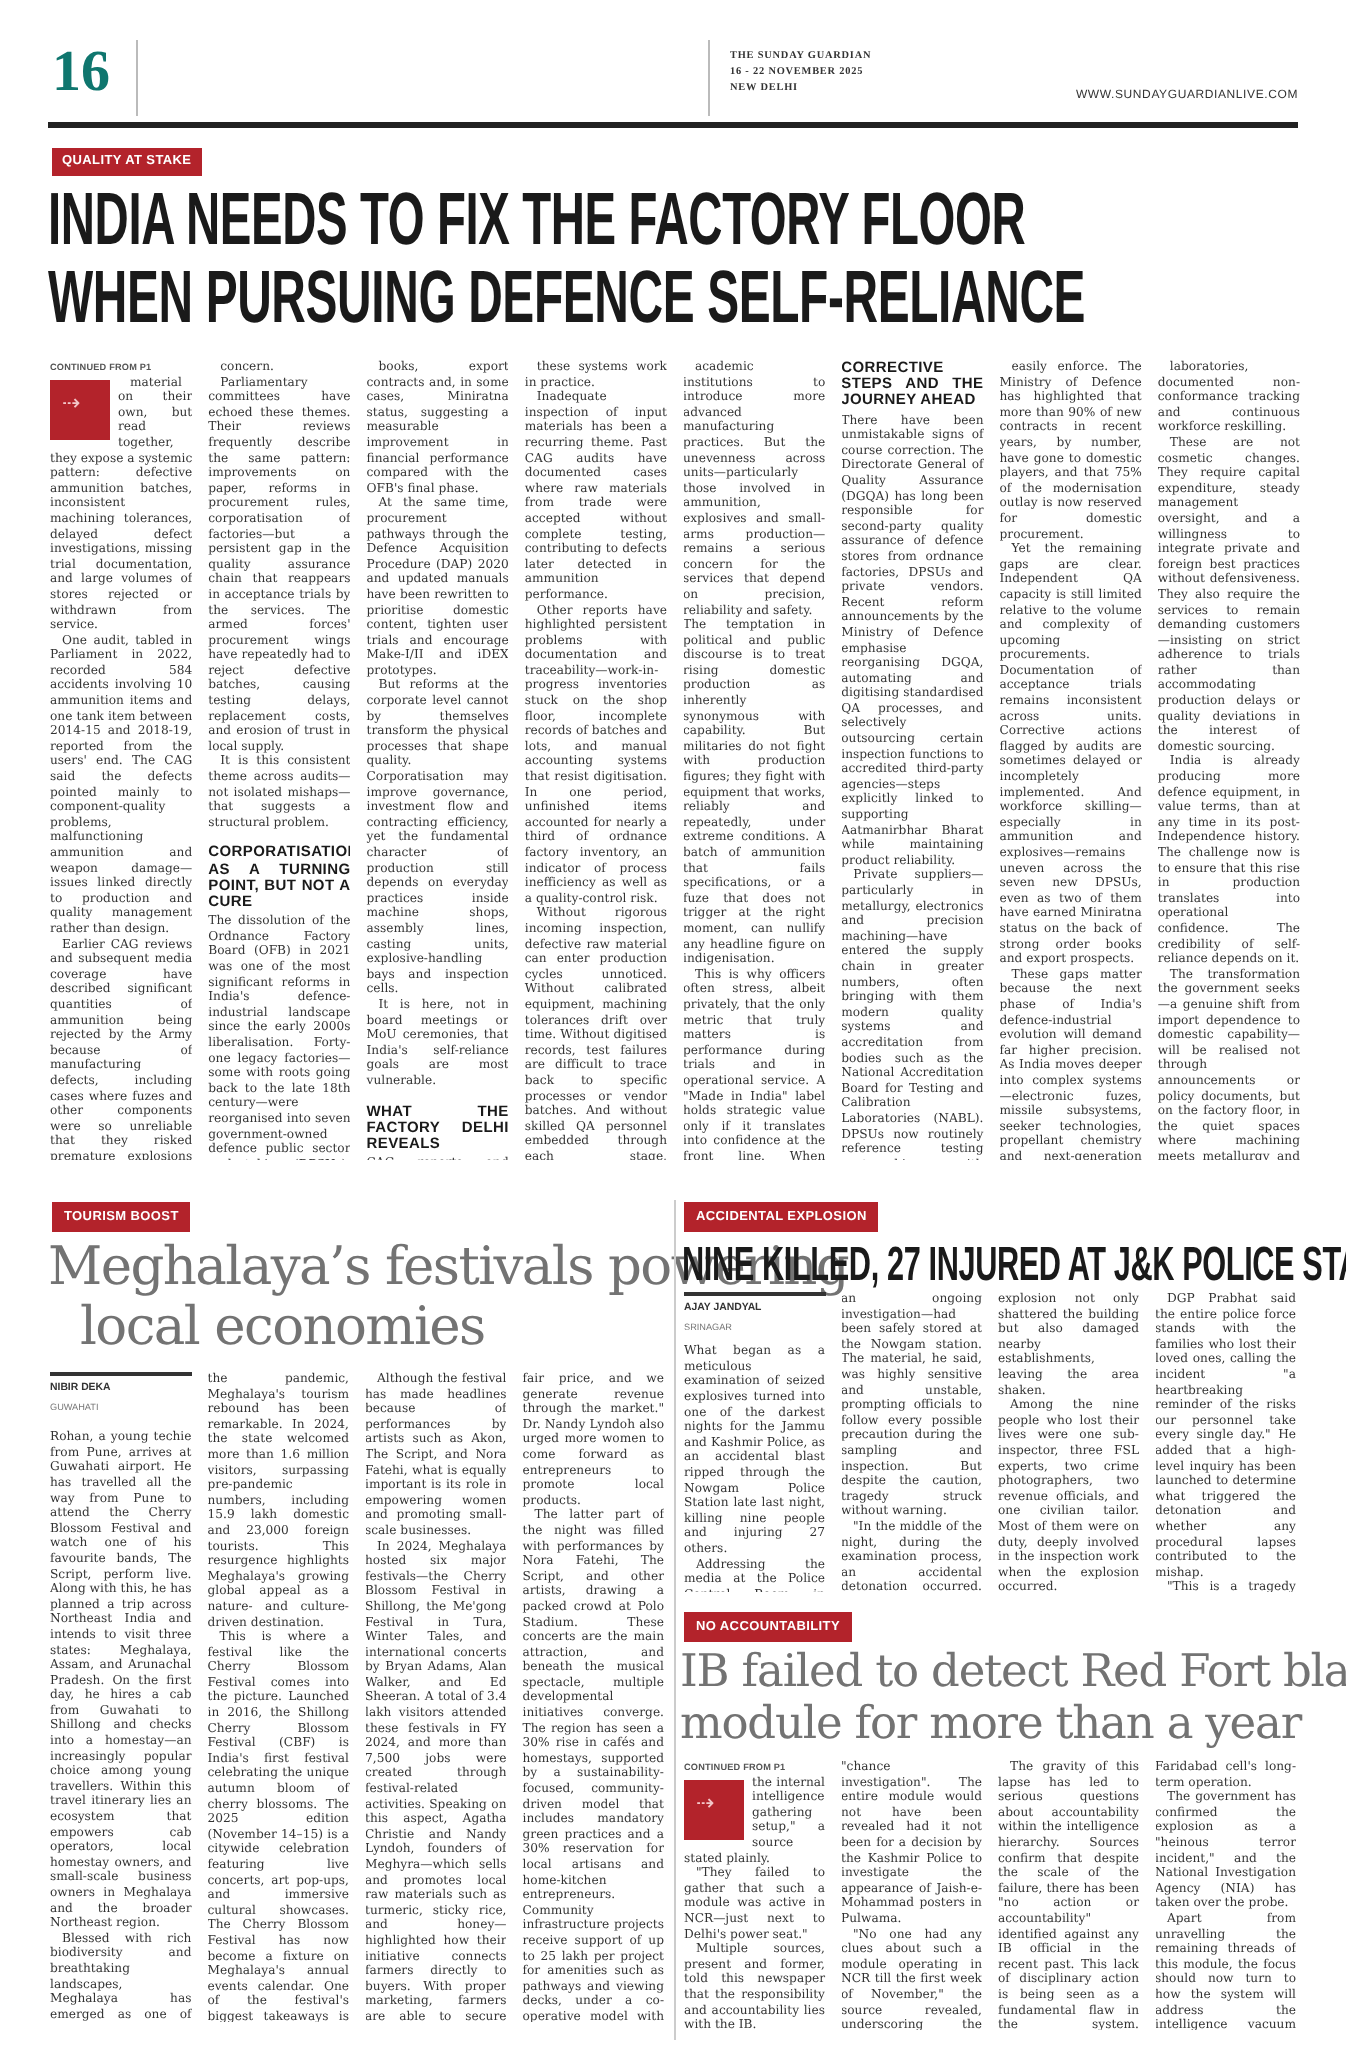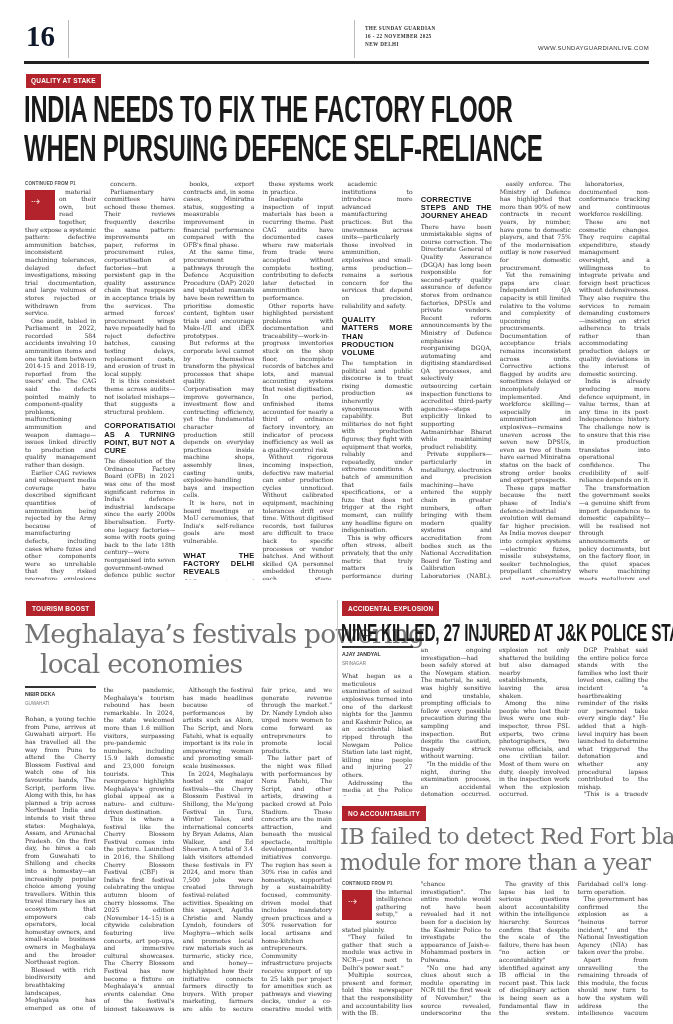--- a/index.html
+++ b/index.html
@@ -1,18 +1,18 @@
 <!DOCTYPE html>
 <html><head>
 <meta charset="utf-8">
 <style>
   html,body{margin:0;padding:0;background:#fff;}
   body{width:673px;height:1024px;overflow:hidden;position:relative;font-family:"DejaVu Serif",serif;color:#222;}
   .hdr{position:absolute;left:24px;top:18px;width:625px;height:40px;}
-  .pgnum{position:absolute;left:2px;top:2px;font-family:"Liberation Serif",serif;font-weight:bold;font-size:29px;color:#0f172a;}
+  .pgnum{position:absolute;left:2px;top:2px;font-family:"Liberation Serif",serif;font-weight:bold;font-size:29px;color:#0f766e;}
   .vline{position:absolute;top:2px;width:1px;background:#bbb;}
   .sect{position:absolute;left:55px;top:0px;font-family:"Liberation Serif",serif;font-size:34px;letter-spacing:0.5px;color:#222;}
   .meta{position:absolute;left:341px;top:6px;font-family:"Liberation Serif",serif;font-size:5.2px;font-weight:bold;line-height:8px;letter-spacing:0.4px;color:#333;}
   .site{position:absolute;right:0;top:27px;font-family:"Liberation Sans",sans-serif;font-size:6px;letter-spacing:0.3px;color:#333;}
   .rule-thick{position:absolute;left:24px;top:61px;width:625px;height:3px;background:#222;}
   .kicker{position:absolute;background:#b3232b;color:#fff;font-family:"Liberation Sans",sans-serif;font-weight:bold;font-size:6.5px;letter-spacing:0.2px;padding:0 5px;height:14px;line-height:14px;}
   .hd-cond{position:absolute;font-family:"Liberation Sans",sans-serif;font-weight:bold;color:#1a1a1a;transform-origin:left top;white-space:nowrap;}
   .hd-serif{position:absolute;font-family:"DejaVu Serif",serif;color:#737373;white-space:nowrap;}
   .cols{position:absolute;display:grid;}
   .col{font-size:6.1px;line-height:7.6px;color:#333;text-align:justify;overflow:hidden;}
@@ -86,28 +86,27 @@
         <p>these systems work in practice.</p>
         <p>Inadequate inspection of input materials has been a recurring theme. Past CAG audits have documented cases where raw materials from trade were accepted without complete testing, contributing to defects later detected in ammunition performance.</p>
         <p>Other reports have highlighted persistent problems with documentation and traceability—work-in-progress inventories stuck on the shop floor, incomplete records of batches and lots, and manual accounting systems that resist digitisation. In one period, unfinished items accounted for nearly a third of ordnance factory inventory, an indicator of process inefficiency as well as a quality-control risk.</p>
         <p>Without rigorous incoming inspection, defective raw material can enter production cycles unnoticed. Without calibrated equipment, machining tolerances drift over time. Without digitised records, test failures are difficult to trace back to specific processes or vendor batches. And without skilled QA personnel embedded through each stage, inconsistencies accumulate until final acceptance trials expose them—often at significant cost in time, money and confidence.</p>
       </div>
   </div>
   <div class="col">
     <div>
         <p>academic institutions to introduce more advanced manufacturing practices. But the unevenness across units—particularly those involved in ammunition, explosives and small-arms production—remains a serious concern for the services that depend on precision, reliability and safety.</p>
       </div>
-    <div class="subhd">QUALITY MATTERS MORE THAN PRODUCTION VOLUME</div>
     <div>
         <p class="first">The temptation in political and public discourse is to treat rising domestic production as inherently synonymous with capability. But militaries do not fight with production figures; they fight with equipment that works, reliably and repeatedly, under extreme conditions. A batch of ammunition that fails specifications, or a fuze that does not trigger at the right moment, can nullify any headline figure on indigenisation.</p>
         <p>This is why officers often stress, albeit privately, that the only metric that truly matters is performance during trials and in operational service. A "Made in India" label holds strategic value only if it translates into confidence at the front line. When quality falls short, the ripple effect is immediate: units hesitate to place follow-on orders, trials are delayed, and procurement planners pivot back to imports—a reversal of the very objective national policy aims to achieve.</p>
       </div>
   </div>
   <div class="col">
-    <div class="subhd" style="margin-top:16px">CORRECTIVE STEPS AND THE JOURNEY AHEAD</div>
+    <div class="subhd" style="margin-top:0">CORRECTIVE STEPS AND THE JOURNEY AHEAD</div>
     <div>
         <p class="first">There have been unmistakable signs of course correction. The Directorate General of Quality Assurance (DGQA) has long been responsible for second-party quality assurance of defence stores from ordnance factories, DPSUs and private vendors. Recent reform announcements by the Ministry of Defence emphasise reorganising DGQA, automating and digitising standardised QA processes, and selectively outsourcing certain inspection functions to accredited third-party agencies—steps explicitly linked to supporting Aatmanirbhar Bharat while maintaining product reliability.</p>
         <p>Private suppliers—particularly in metallurgy, electronics and precision machining—have entered the supply chain in greater numbers, often bringing with them modern quality systems and accreditation from bodies such as the National Accreditation Board for Testing and Calibration Laboratories (NABL). DPSUs now routinely reference testing partnerships with NABL-accredited labs and DRDO facilities for chemical, ballistic and environmental validation.</p>
       </div>
   </div>
   <div class="col">
     <div>
         <p>easily enforce. The Ministry of Defence has highlighted that more than 90% of new contracts in recent years, by number, have gone to domestic players, and that 75% of the modernisation outlay is now reserved for domestic procurement.</p>
         <p>Yet the remaining gaps are clear. Independent QA capacity is still limited relative to the volume and complexity of upcoming procurements. Documentation of acceptance trials remains inconsistent across units. Corrective actions flagged by audits are sometimes delayed or incompletely implemented. And workforce skilling—especially in ammunition and explosives—remains uneven across the seven new DPSUs, even as two of them have earned Miniratna status on the back of strong order books and export prospects.</p>
         <p>These gaps matter because the next phase of India's defence-industrial evolution will demand far higher precision. As India moves deeper into complex systems—electronic fuzes, missile subsystems, seeker technologies, propellant chemistry and next-generation armament—the tolerance for manufacturing inconsistency will shrink dramatically.</p>

